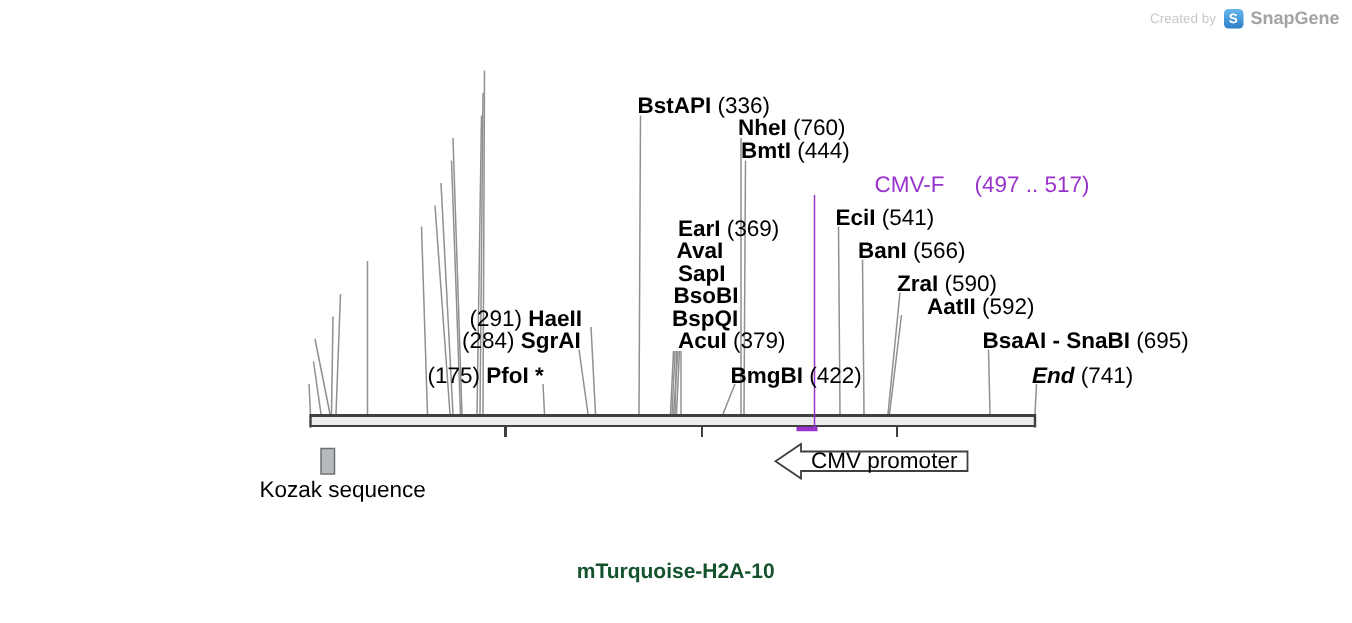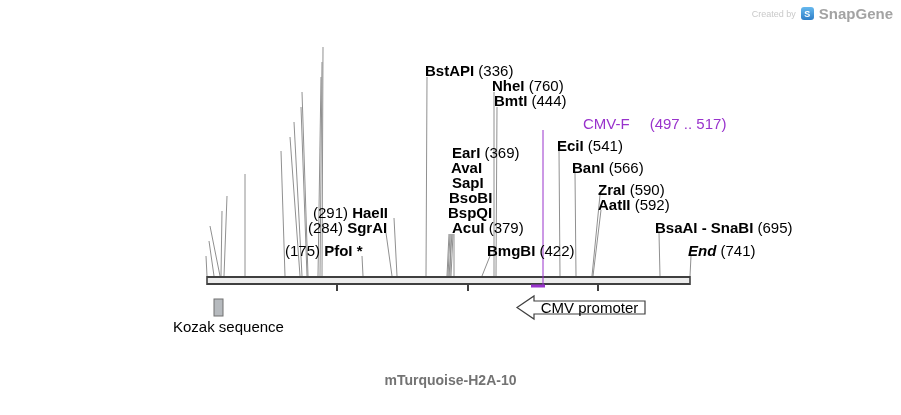--- a/index.html
+++ b/index.html
@@ -13,26 +13,26 @@
   .lbl .num{font-weight:400;}
   .lbl.purple, .lbl.purple span{color:#9933cc;margin-left:20px;}
   .lbl .range{margin-left:8px;}
   .leader{stroke:#909090;stroke-width:1;}
   .mapline{stroke:#3f3f3f;stroke-width:1.6;}
   .barfill{fill:#ececec;}
   .tickmark{stroke:#3f3f3f;stroke-width:1.4;}
   .primer-line{stroke:#9933cc;}
   .promoter{fill:#ffffff;stroke:#404040;stroke-width:1.2;}
   .kozak-box{fill:#b6babe;stroke:#707070;stroke-width:1;}
-  .title{position:absolute;left:0;width:901px;text-align:center;color:#737373;}
+  .title{position:absolute;left:0;width:901px;text-align:center;color:#14532d;}
   #map-title{top:372px;font-size:14px;font-weight:700;}
   #map-length{top:392px;font-size:11px;}
   .watermark{position:absolute;top:5px;right:8px;display:flex;align-items:center;gap:5px;}
   .wm-prefix{font-size:9px;color:#c9c9c9;}
-  .wm-brand{font-size:15px;color:#a3a3a3;font-weight:600;}
+  .wm-brand{font-size:12px;color:#a3a3a3;font-weight:600;}
   .sg-logo{width:13px;height:13px;border-radius:3px;background:linear-gradient(180deg,#66b8ee,#2e7ec7);
            color:#fff;font-size:9px;font-weight:700;display:flex;align-items:center;justify-content:center;}
 </style>
 </head>
 <body>
 
 <div id="canvas">
   <div class="watermark">
     <span class="wm-prefix">Created by</span>
     <span class="sg-logo">S</span>
@@ -99,19 +99,19 @@
       <div class="lbl" style="top: 146px; left: 452px;"><span class="name">EarI</span><span class="num"> (369)</span></div>
       <div class="lbl" style="top: 161px; left: 451px;"><span class="name">AvaI</span></div>
       <div class="lbl" style="top: 176px; left: 452px;"><span class="name">SapI</span></div>
       <div class="lbl" style="top: 191px; left: 449px;"><span class="name">BsoBI</span></div>
       <div class="lbl" style="top: 206px; left: 448px;"><span class="name">BspQI</span></div>
       <div class="lbl" style="top: 221px; left: 452px;"><span class="name">AcuI</span><span class="num"> (379)</span></div>
       <div class="lbl" style="top: 244px; left: 487px;"><span class="name">BmgBI</span><span class="num"> (422)</span></div>
       <div class="lbl" style="top: 139px; left: 557px;"><span class="name">EciI</span><span class="num"> (541)</span></div>
       <div class="lbl" style="top: 161px; left: 572px;"><span class="name">BanI</span><span class="num"> (566)</span></div>
       <div class="lbl" style="top: 183px; left: 598px;"><span class="name">ZraI</span><span class="num"> (590)</span></div>
-      <div class="lbl" style="top: 198px; left: 598px;"><span class="name">AatII</span><span class="num"> (592)</span></div>
+      <div class="lbl" style="top: 198px; left: 598px; padding-left: 20px;"><span class="name">AatII</span><span class="num"> (592)</span></div>
       <div class="lbl" style="top: 221px; left: 655px;"><span class="name">BsaAI - SnaBI</span><span class="num"> (695)</span></div>
       <div class="lbl" style="top: 244px; left: 688px;"><span class="name it">End</span><span class="num"> (741)</span></div>
     </div>
 
   <div class="title" id="map-title">mTurquoise-H2A-10</div>
 </div>
 
 </body></html>

